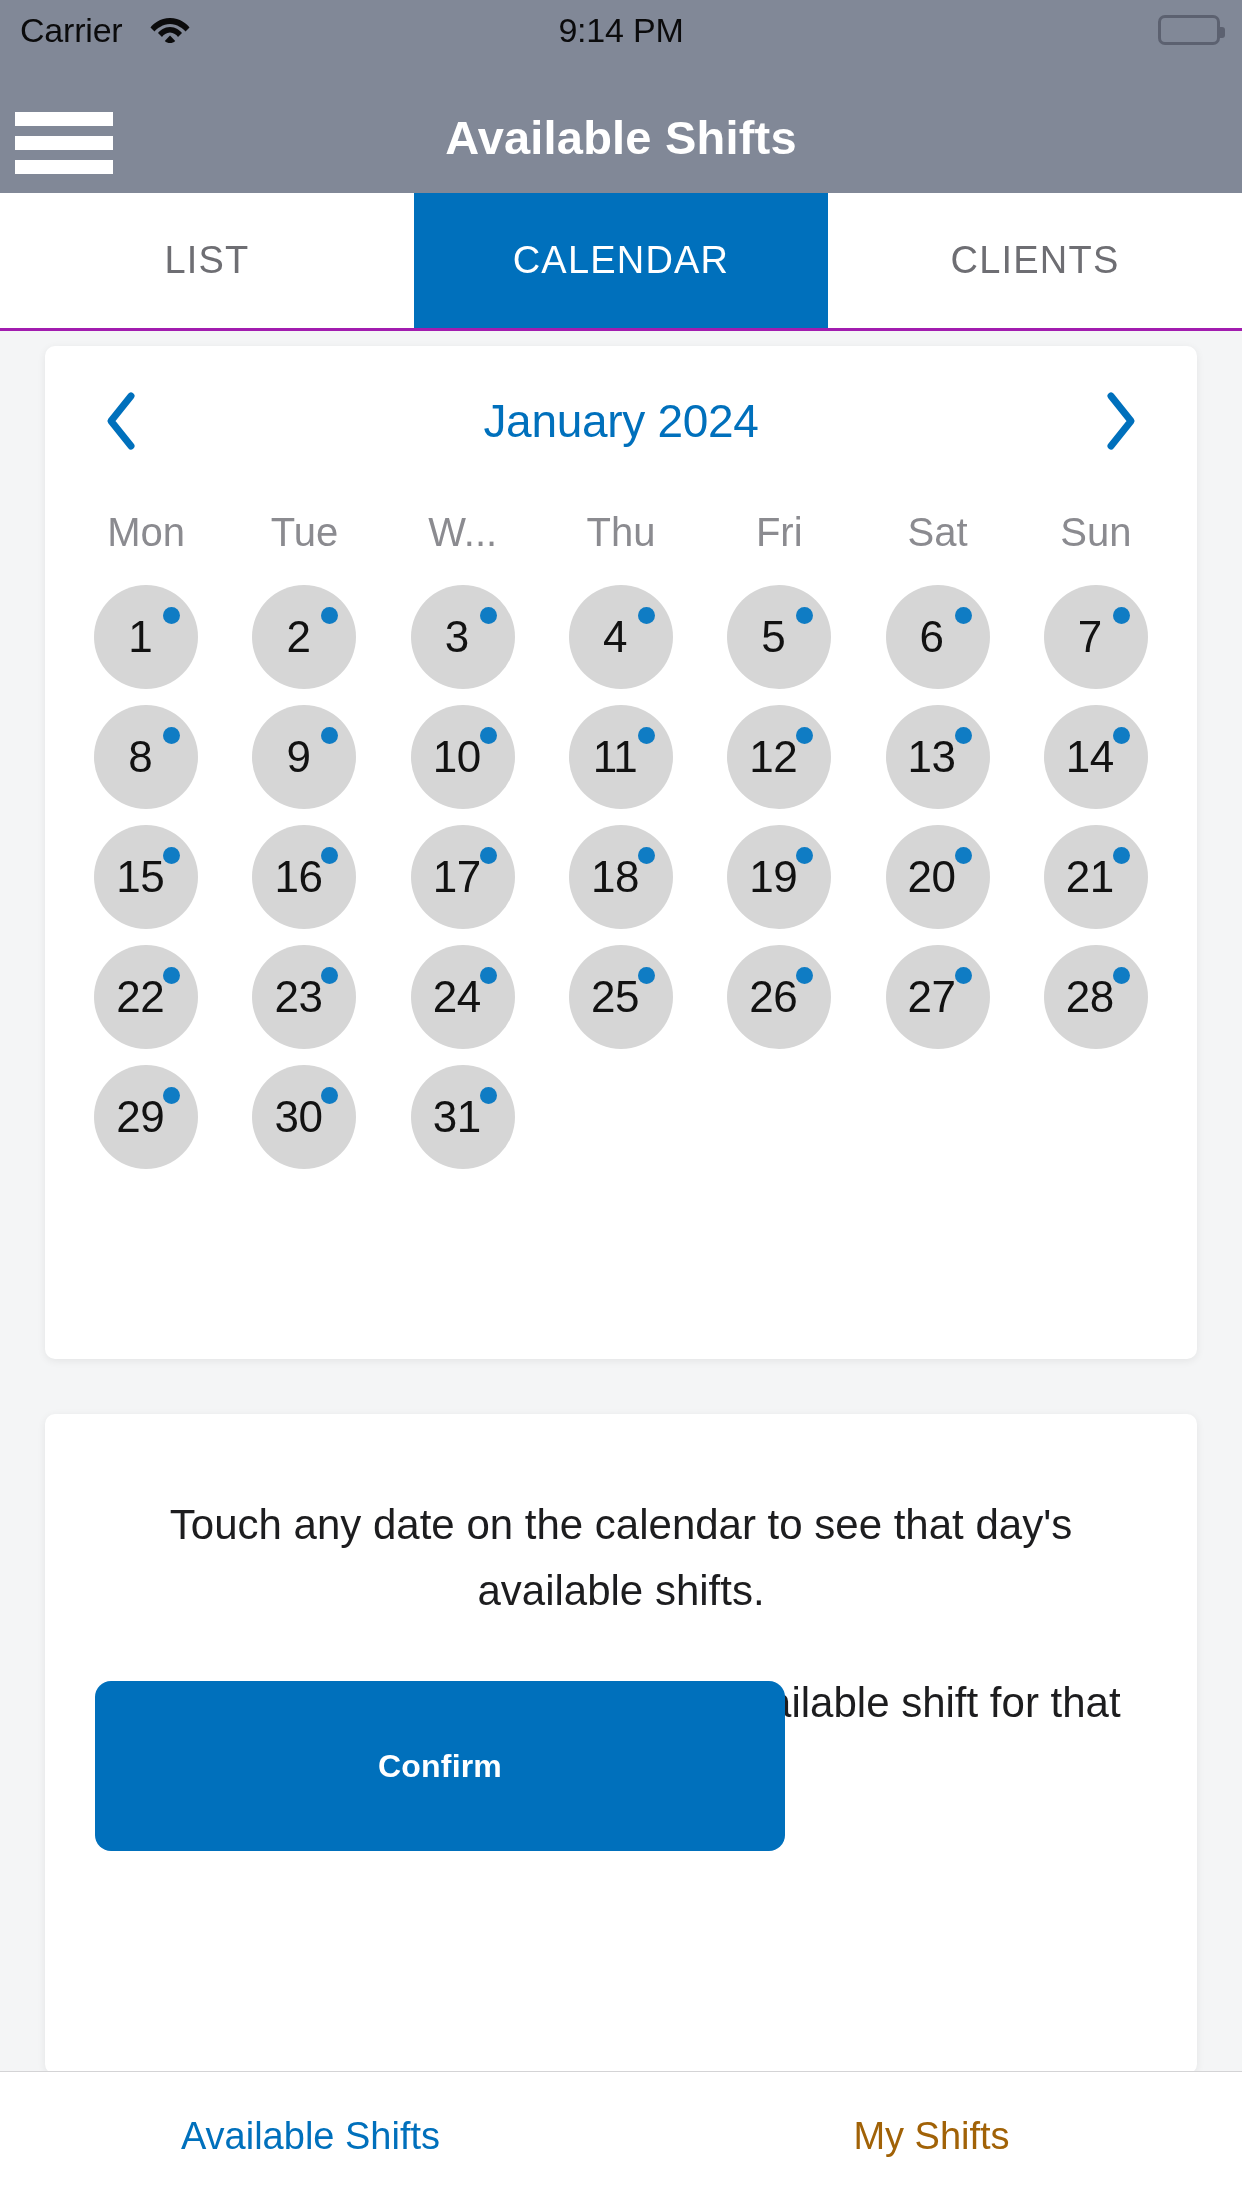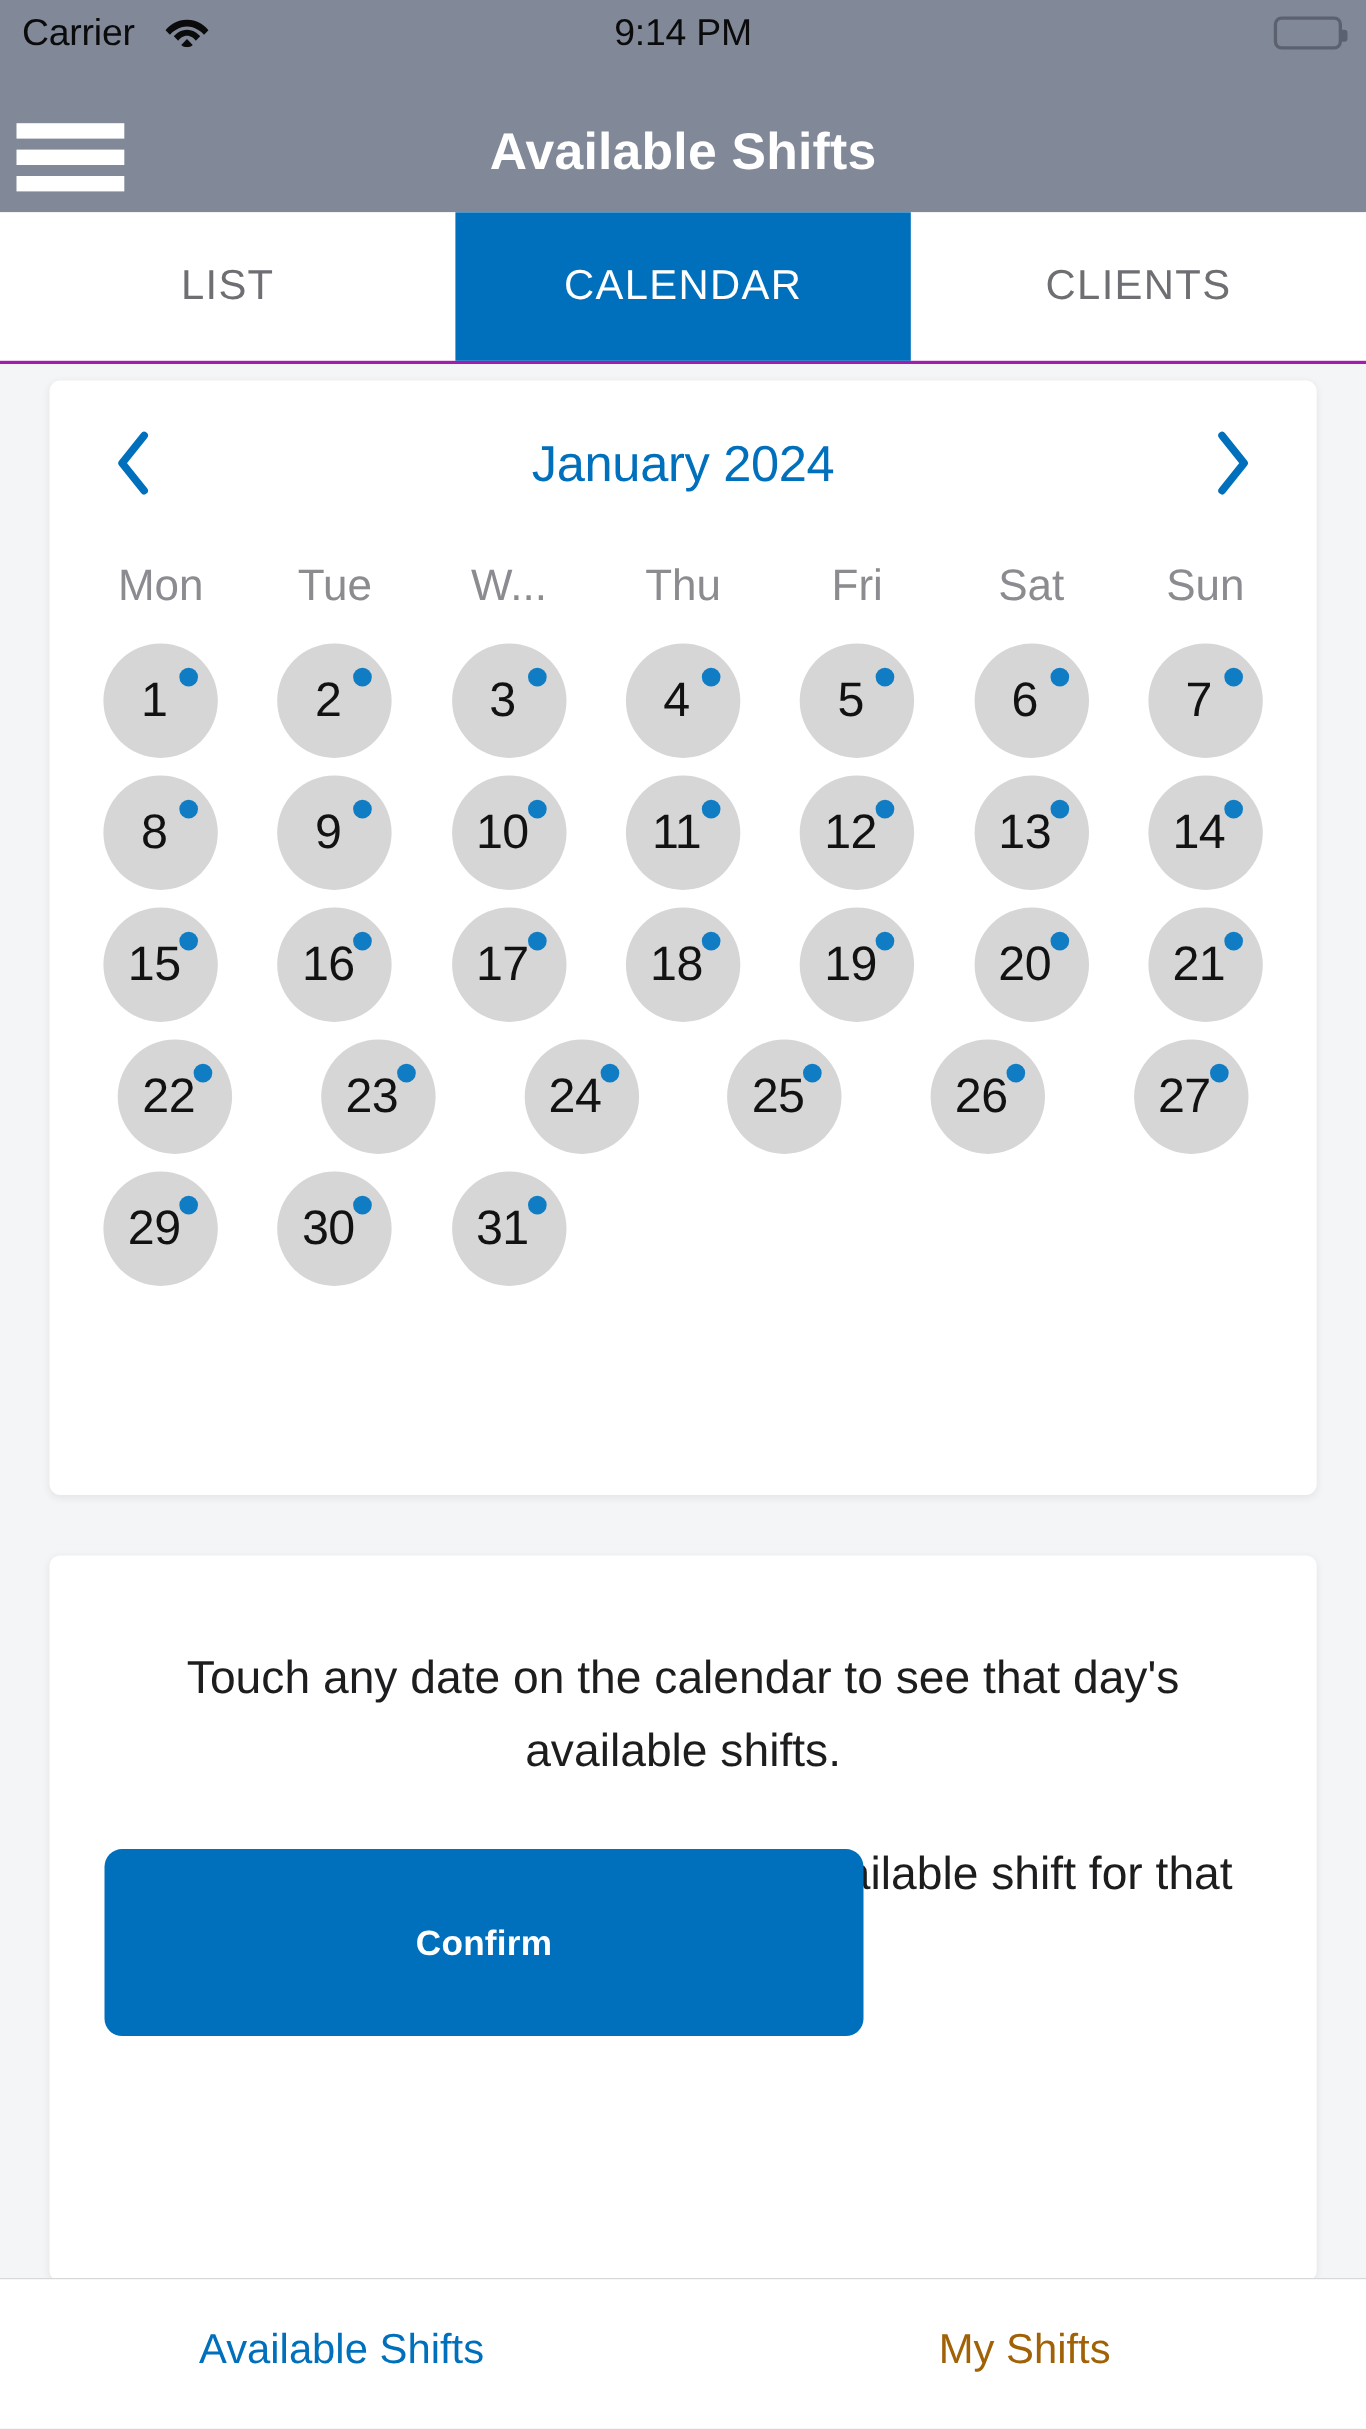--- a/index.html
+++ b/index.html
@@ -553,20 +553,26 @@
                 <span class="day-num">26</span>
                 <span class="day-dot"></span>
               </div>
             </div>
             <div class="day-cell">
               <div class="day-circle">
                 <span class="day-num">27</span>
                 <span class="day-dot"></span>
               </div>
             </div>
+            <div class="day-cell">
+              <div class="day-circle">
+                <span class="day-num">28</span>
+                <span class="day-dot"></span>
+              </div>
+            </div>
           </div>
           <div class="week">
             <div class="day-cell">
               <div class="day-circle">
                 <span class="day-num">29</span>
                 <span class="day-dot"></span>
               </div>
             </div>
             <div class="day-cell">
               <div class="day-circle">

